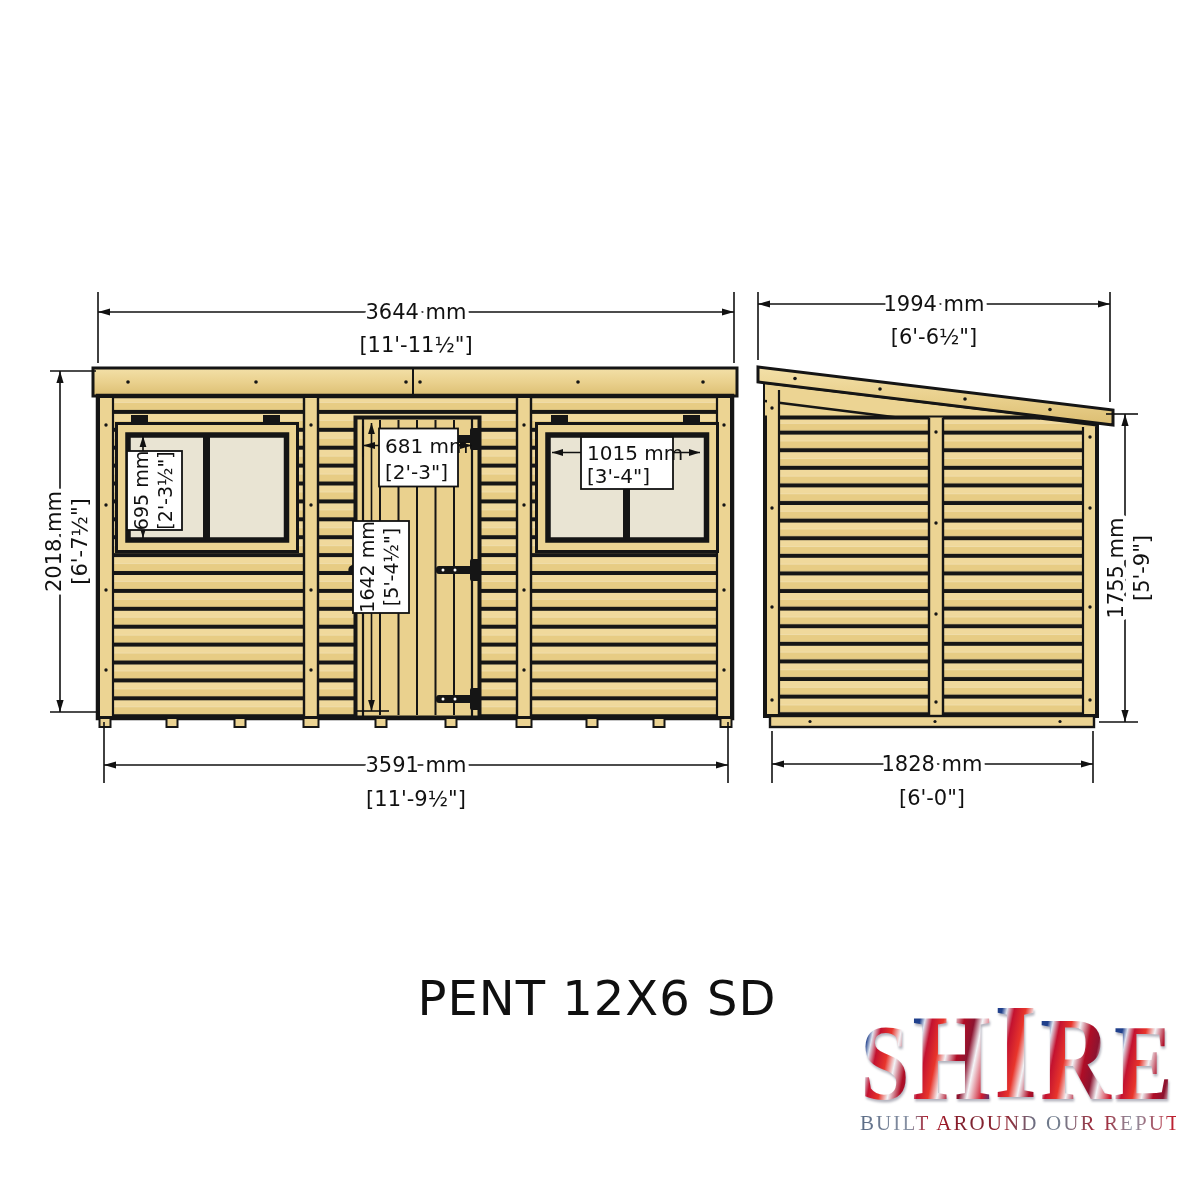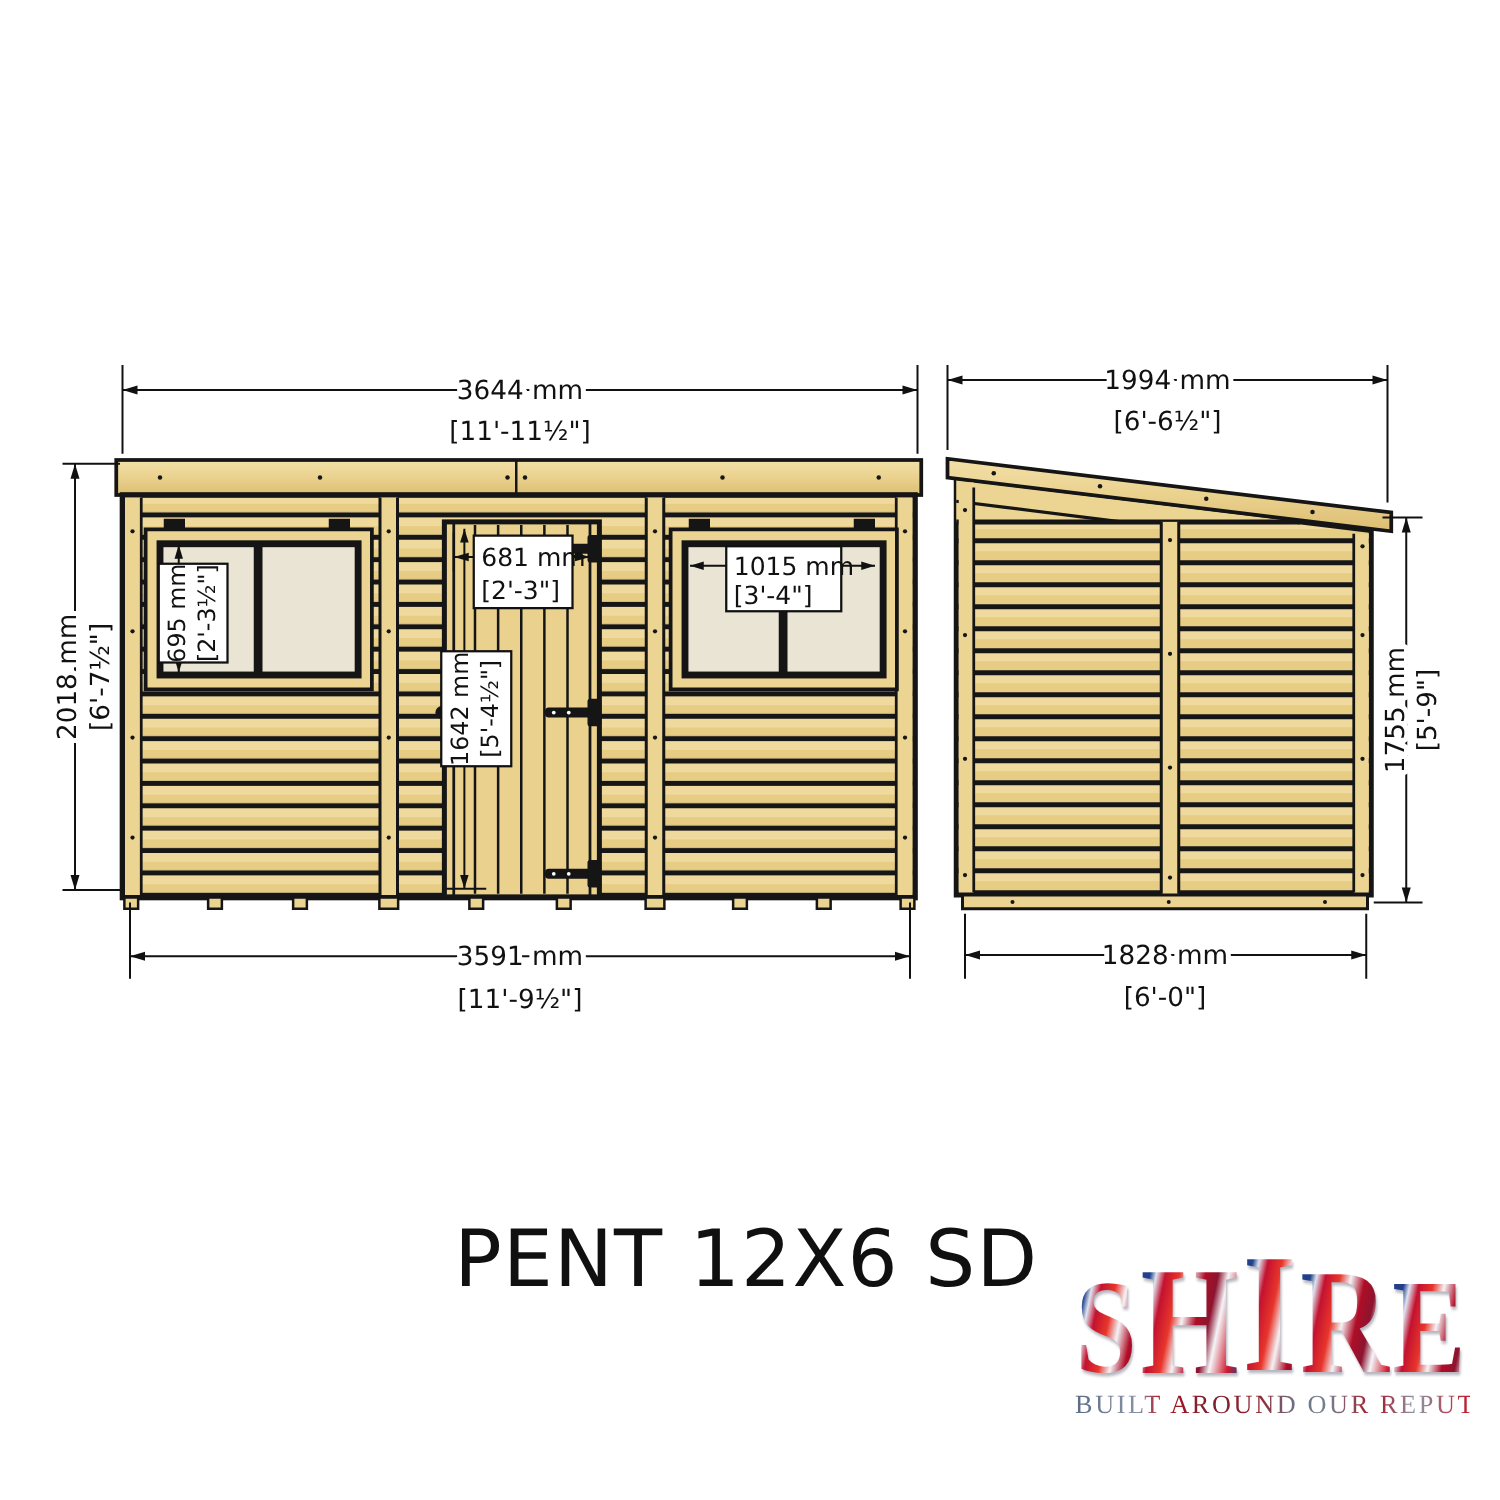--- a/index.html
+++ b/index.html
@@ -11,21 +11,21 @@
   .dim{font-family:"DejaVu Sans",sans-serif;font-size:21px;fill:#111;text-anchor:middle;
        paint-order:stroke fill;stroke:#fff;stroke-width:8px;stroke-linejoin:round;}
   .lbl{font-family:"DejaVu Sans",sans-serif;font-size:20px;fill:#111;text-anchor:start;}
   .lblm{font-family:"DejaVu Sans",sans-serif;font-size:19px;fill:#111;text-anchor:middle;}
   .dimline{stroke:#111;stroke-width:1.6;fill:none;}
   .arrow{fill:#111;stroke:none;}
   .box{fill:#fff;stroke:#111;stroke-width:1.8;}
 
   
   .title-block{position:absolute;left:250px;top:968px;width:694px;text-align:center;
-               color:#101010;font-size:63px;line-height:1.28;letter-spacing:1px;}
+               color:#101010;font-size:48px;line-height:1.28;letter-spacing:1px;}
   .title-block div{white-space:nowrap;}
 
   
   .logo{position:absolute;left:860px;top:1018px;width:316px;text-align:center;}
   .shire{display:flex;align-items:flex-end;justify-content:center;letter-spacing:3px;
          font-family:"Liberation Serif","DejaVu Serif",serif;font-weight:bold;
          transform:scaleY(1.22);transform-origin:bottom center;
          filter:drop-shadow(1px 2px 1px rgba(40,40,70,.35));}
   .shire span{background-image:linear-gradient(104deg,
         #20408c 0px,#20408c 10px,#dfe4ef 15px,#c31230 22px,#e8352b 33px,

